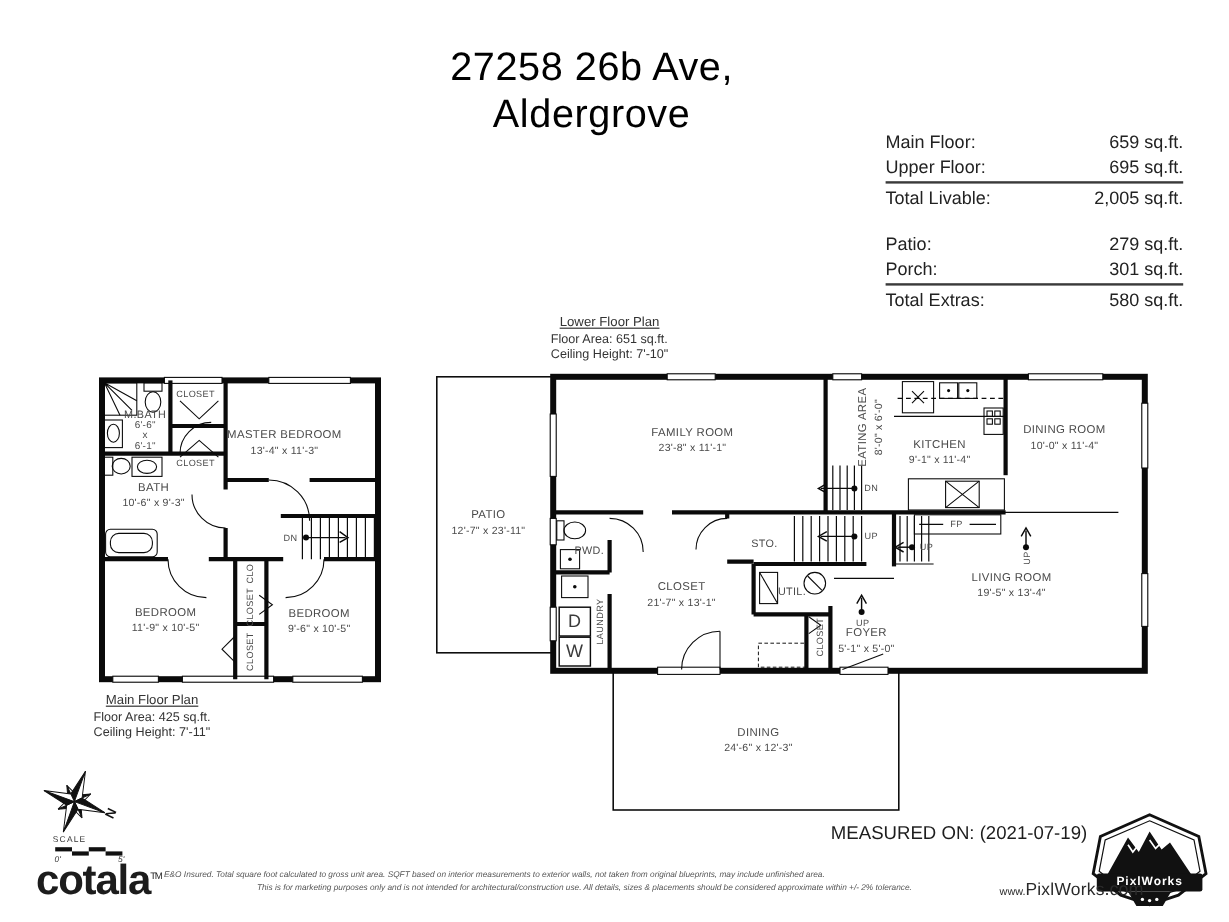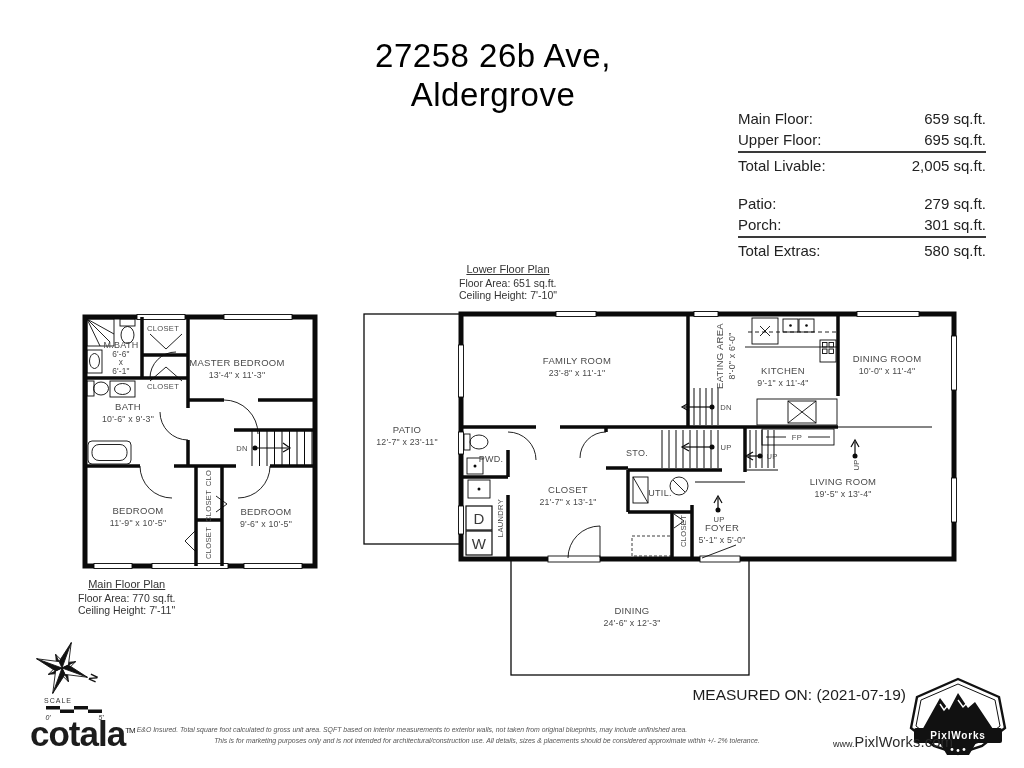--- a/index.html
+++ b/index.html
@@ -308,21 +308,21 @@
       </div>
   </div>
 
   <div class="caption" style="left:459px;top:263px">
     <div class="cap-title">Lower Floor Plan</div>
     <div>Floor Area: 651 sq.ft.</div>
     <div>Ceiling Height: 7'-10"</div>
   </div>
   <div class="caption" style="left:78px;top:578px">
     <div class="cap-title">Main Floor Plan</div>
-    <div>Floor Area: 770 sq.ft.</div>
+    <div>Floor Area: 425 sq.ft.</div>
     <div>Ceiling Height: 7'-11"</div>
   </div>
 
   <div class="room mb" style="left:121px;top:358px">
     <div>M.BATH</div>
     <div class="dims">6'-6"</div>
     <div class="dims">x</div>
     <div class="dims">6'-1"</div>
   </div>
   <div class="lbl tiny" style="left:163px;top:328px">CLOSET</div>

